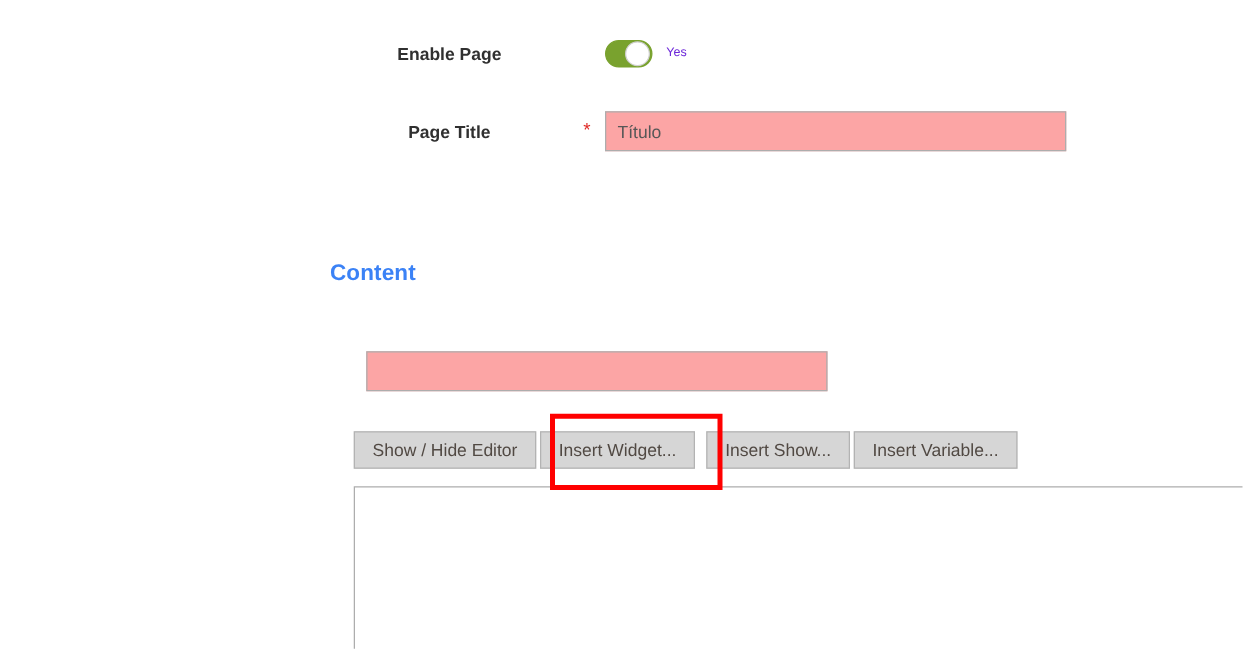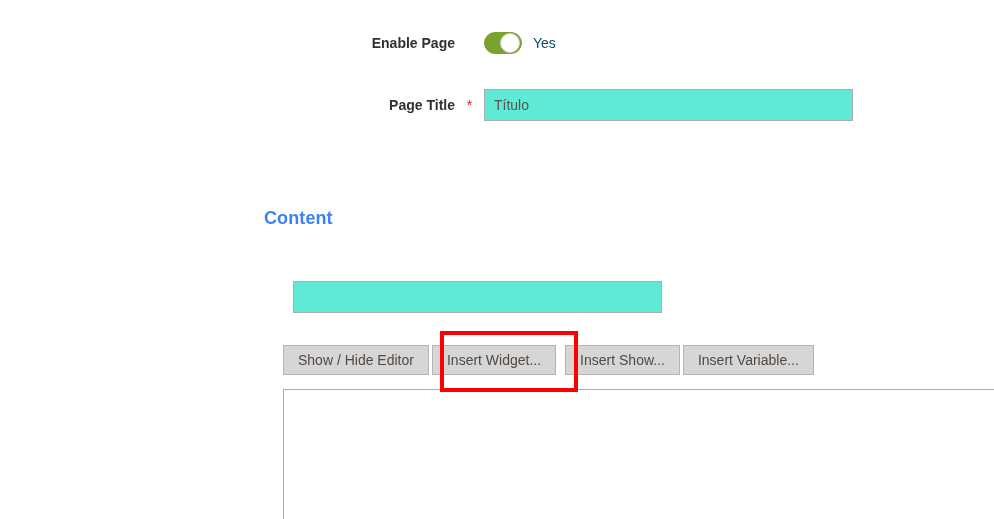--- a/index.html
+++ b/index.html
@@ -24,21 +24,21 @@
   }
 
   
   .field-row {
     position: absolute;
     display: flex;
     align-items: flex-start;
   }
   .field-label {
     width: 191px;
-    text-align: right;
+    text-align: center;
     font-size: 14px;
     font-weight: 600;
     color: #303030;
     line-height: 32px;
     padding-right: 0;
     white-space: nowrap;
   }
   .req-star {
     display: inline-block;
     width: 29px;
@@ -52,21 +52,21 @@
   .req-spacer {
     display: inline-block;
     width: 29px;
   }
 
   .text-input {
     box-sizing: border-box;
     width: 369px;
     height: 32px;
     border: 1px solid #adadad;
-    background: #5eead4;
+    background: #fca5a5;
     font-family: "Liberation Sans", sans-serif;
     font-size: 14px;
     color: #575757;
     padding: 0 9px;
     outline: none;
     border-radius: 0;
   }
   .text-input::placeholder {
     color: #777777;
     opacity: 1;
@@ -95,22 +95,22 @@
     left: 15px;
     width: 20px;
     height: 20px;
     border-radius: 50%;
     background: #ffffff;
     border: 1px solid #cfcfcf;
     box-sizing: border-box;
   }
   .toggle-text {
     margin-left: 11px;
-    font-size: 14px;
-    color: #0c4a6e;
+    font-size: 10px;
+    color: #6d28d9;
     line-height: 22px;
   }
 
   
   .section-title {
     position: absolute;
     left: 264px;
     top: 208px;
     font-size: 18px;
     font-weight: 600;

